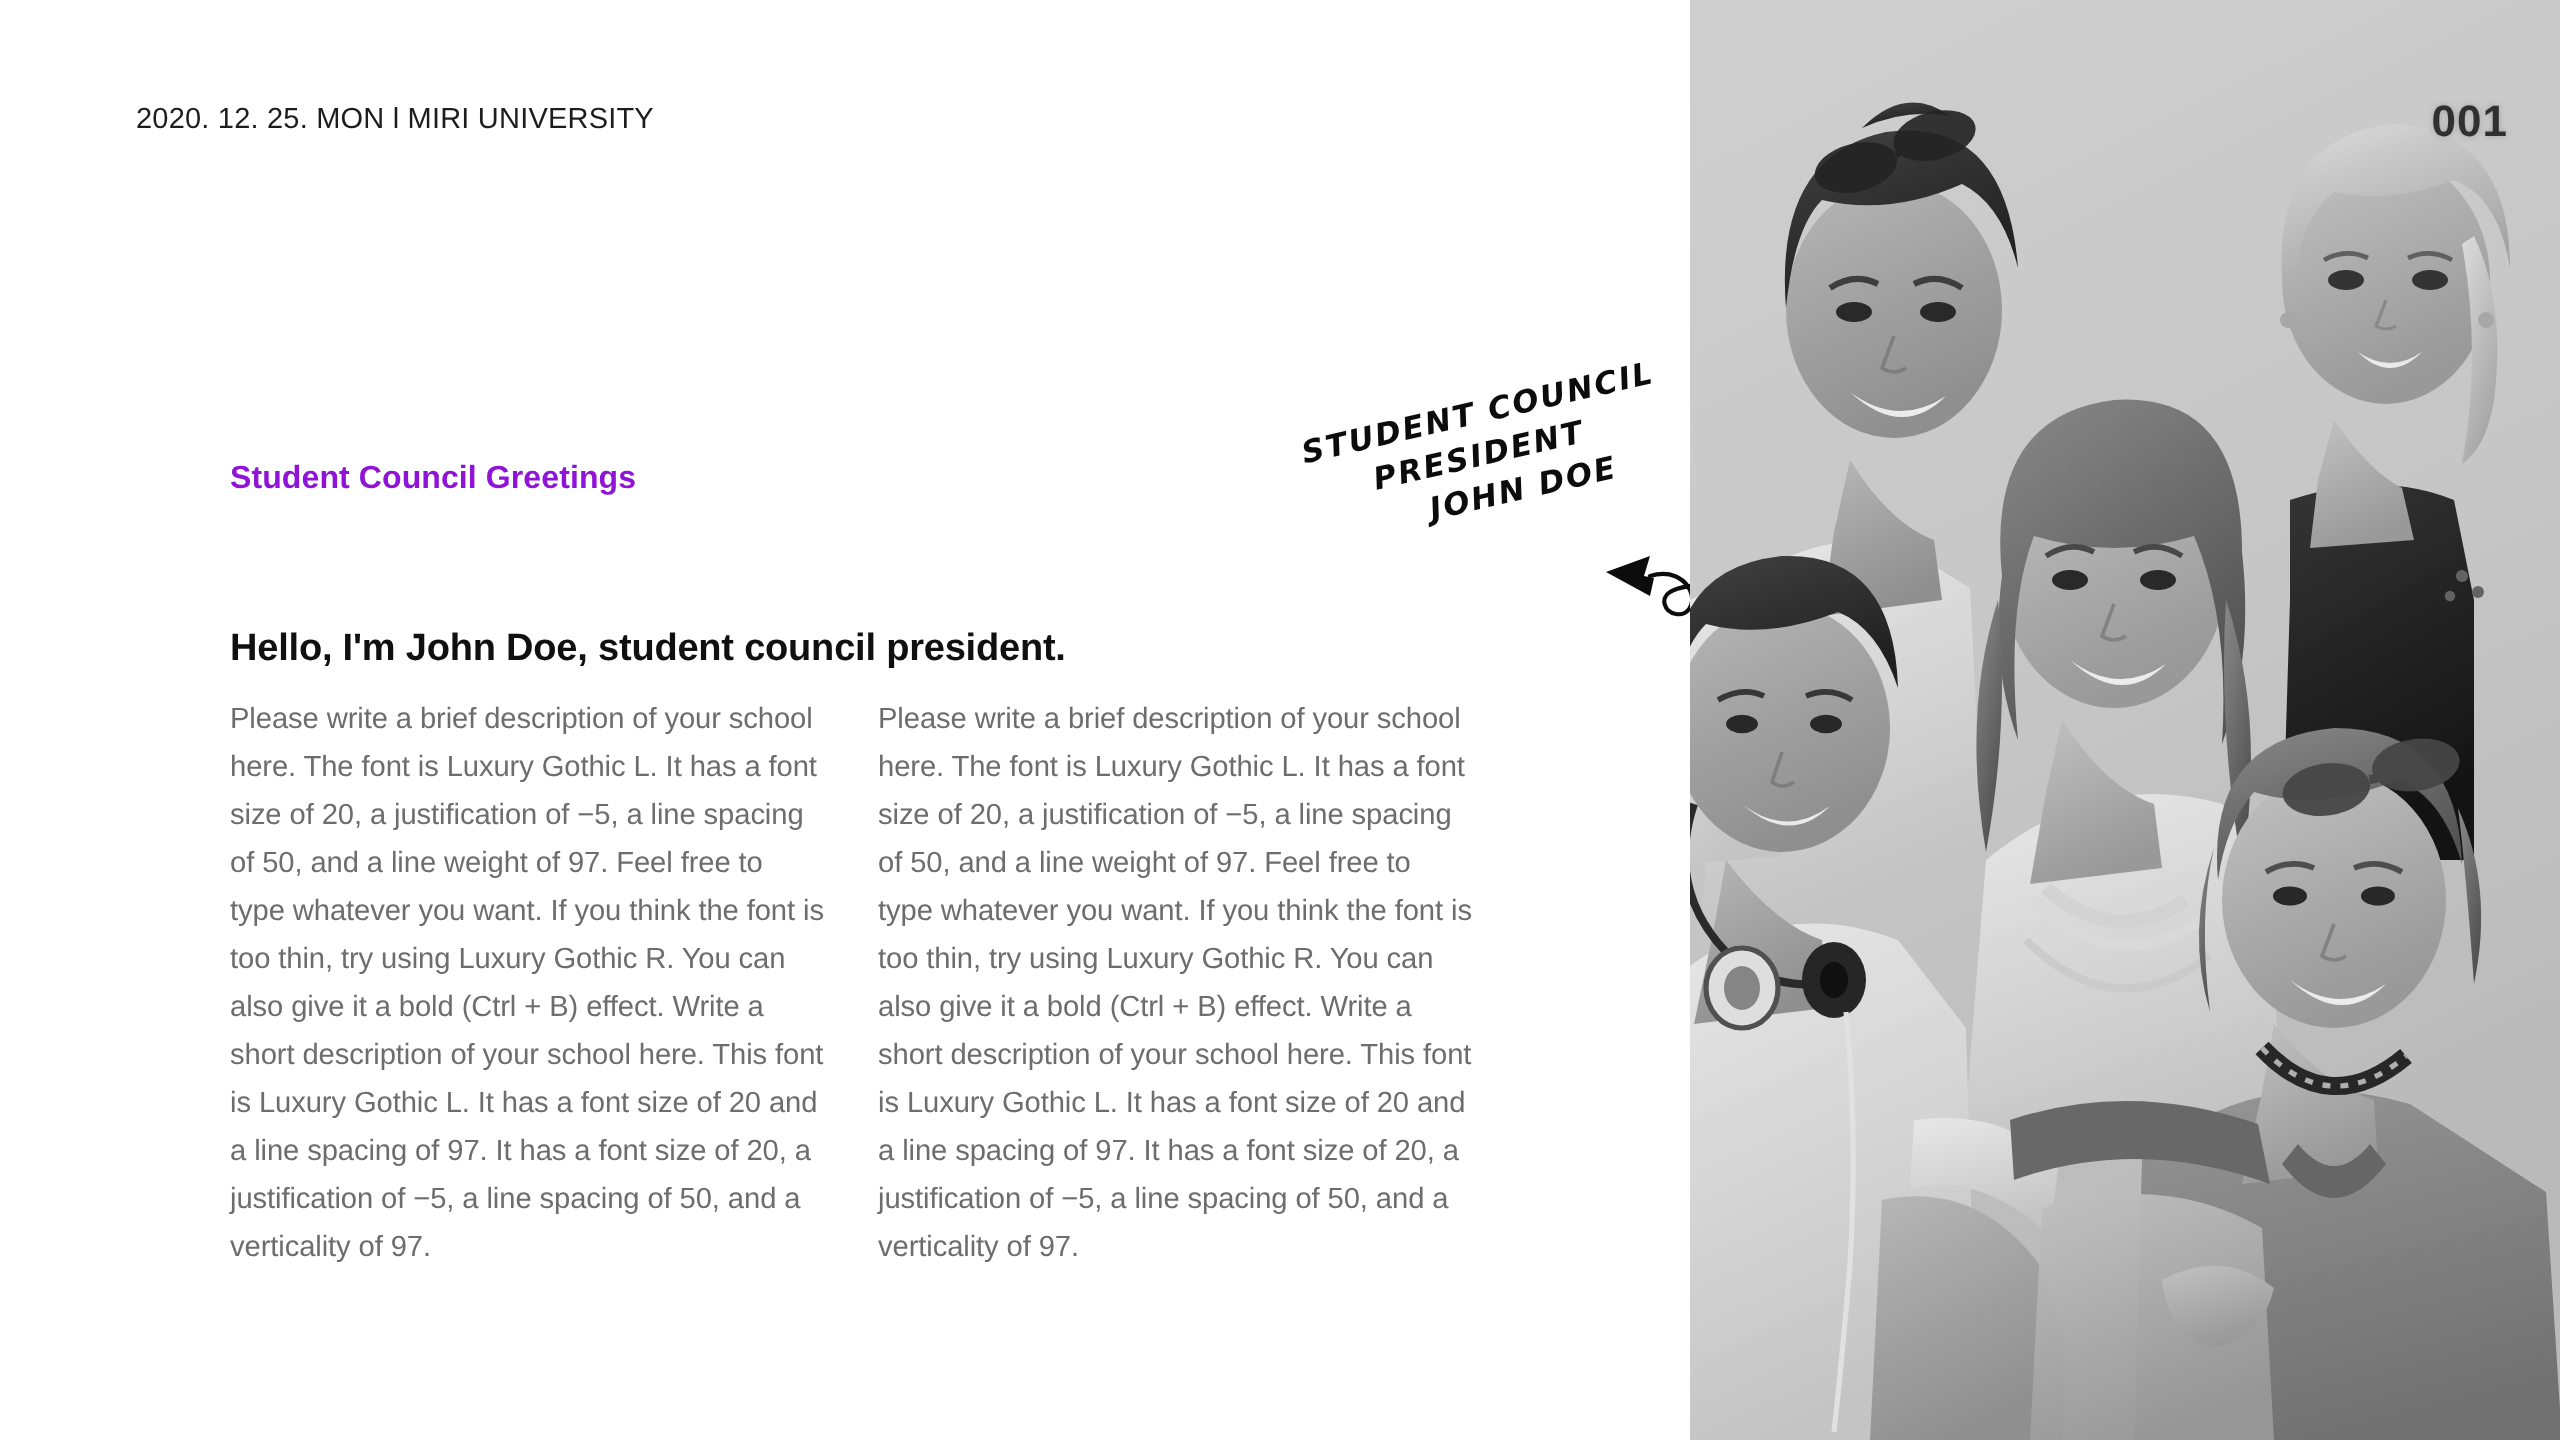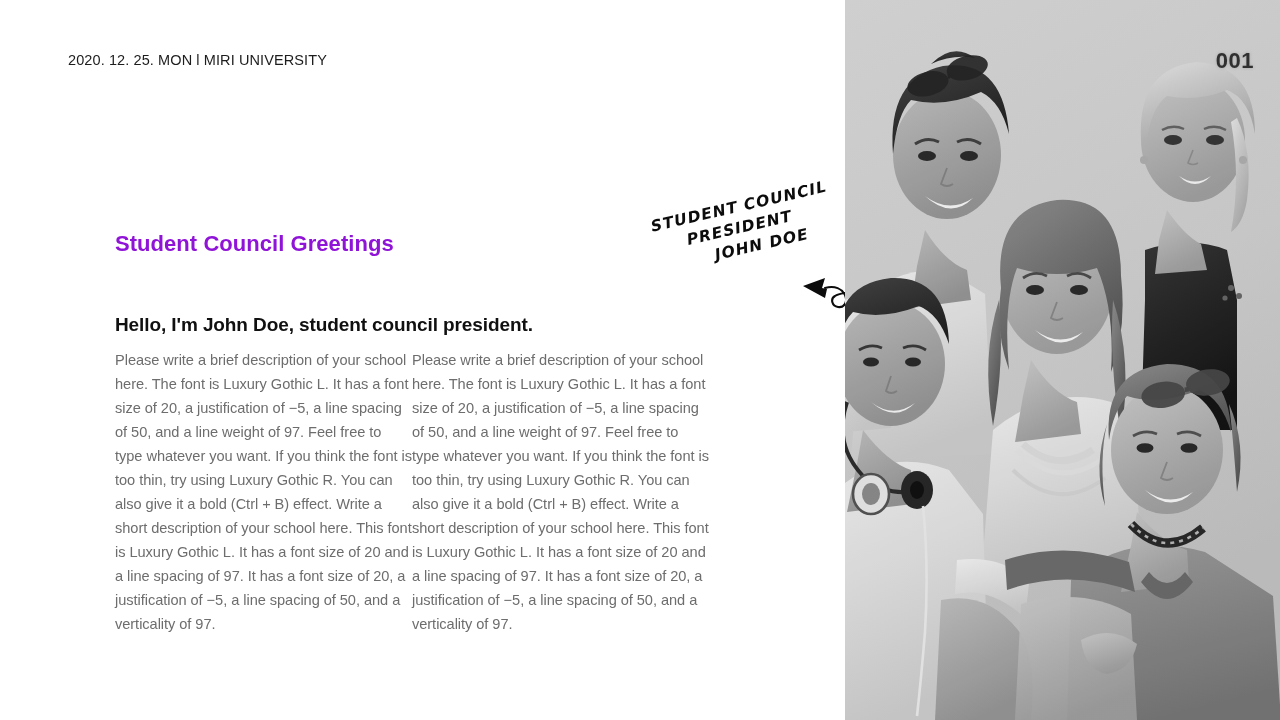--- a/index.html
+++ b/index.html
@@ -40,21 +40,21 @@
     letter-spacing: 0.1px;
     color: #1d1d1d;
     white-space: nowrap;
     font-weight: 400;
   }
 
   .section-title {
     position: absolute;
     left: 115px;
     top: 231px;
-    font-size: 22px;
+    font-size: 16px;
     font-weight: bold;
     color: #9013d8;
     letter-spacing: 0.05px;
     white-space: nowrap;
   }
 
   .lede {
     position: absolute;
     left: 115px;
     top: 314px;
@@ -64,20 +64,21 @@
     letter-spacing: -0.1px;
     white-space: nowrap;
   }
 
   .body-columns {
     position: absolute;
     left: 115px;
     top: 348px;
     width: 622px;
     display: flex;
+    gap: 27px;
   }
   .body-col {
     width: 297px;
     font-size: 14.6px;
     line-height: 24px;
     color: #6d6d6d;
     letter-spacing: -0.05px;
     text-align: left;
   }
 

